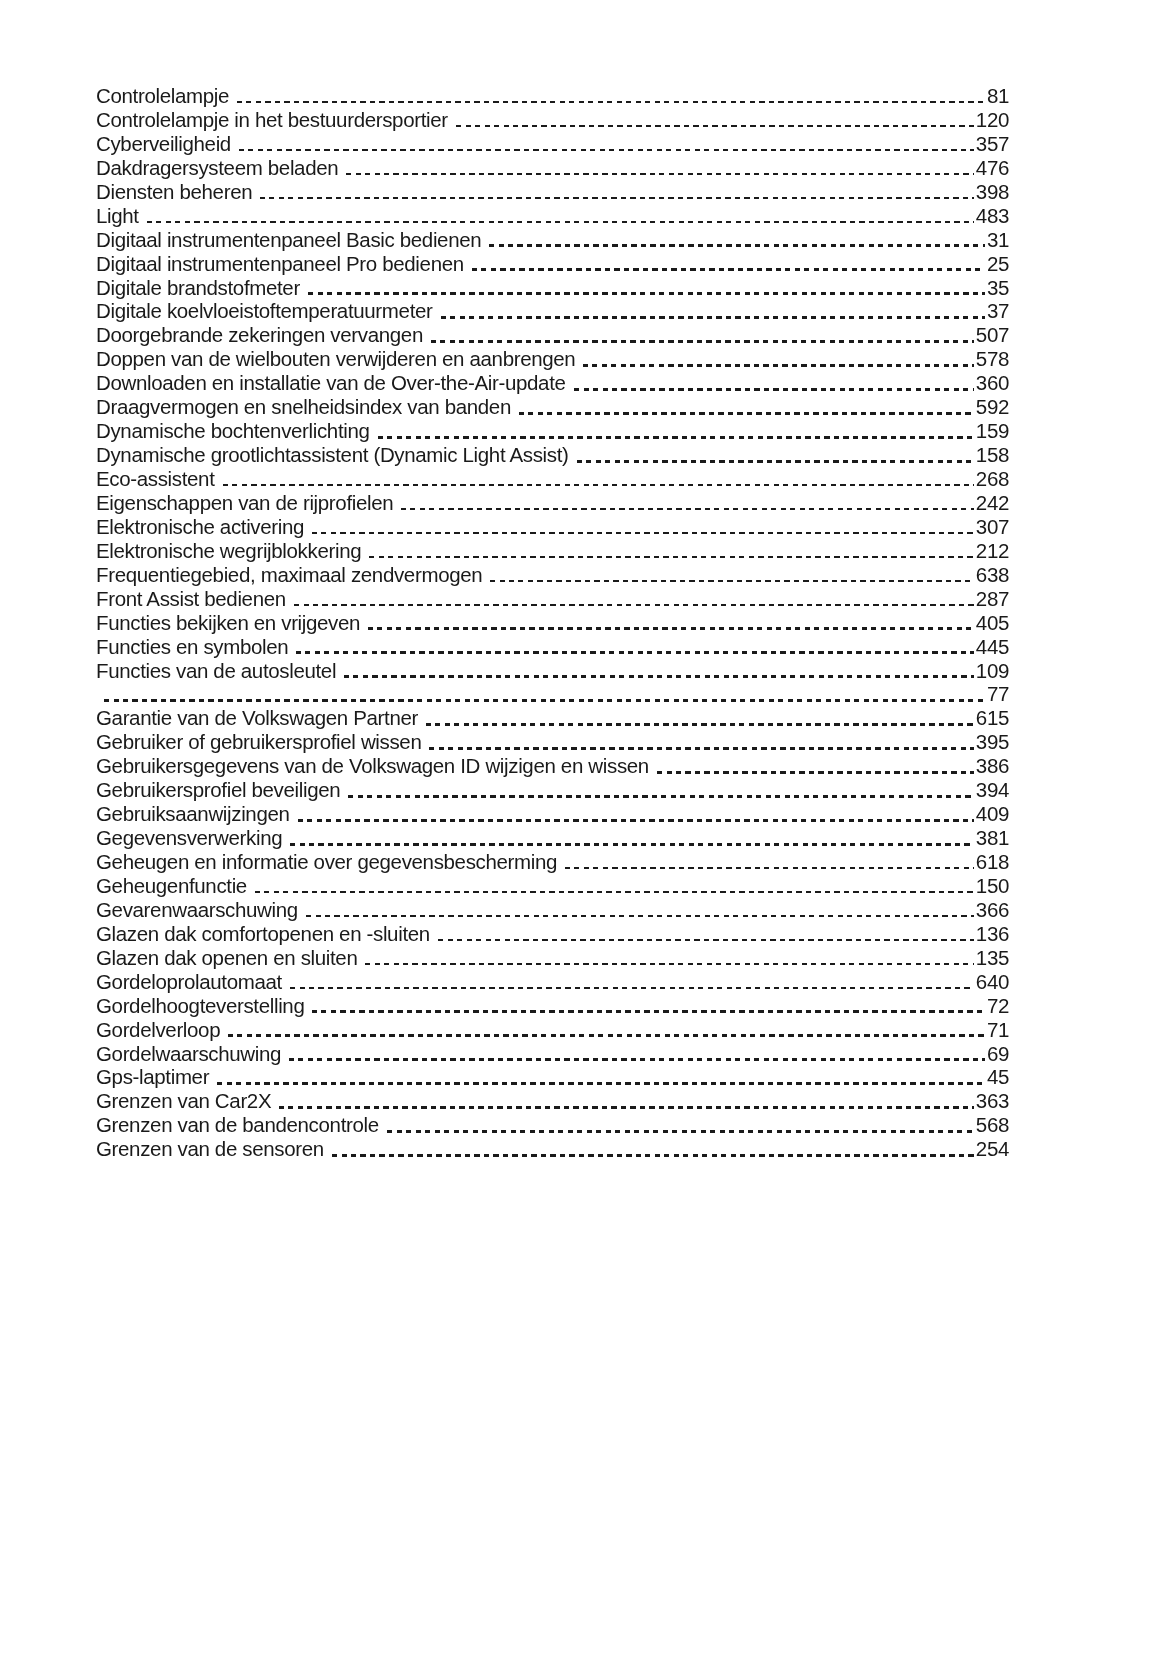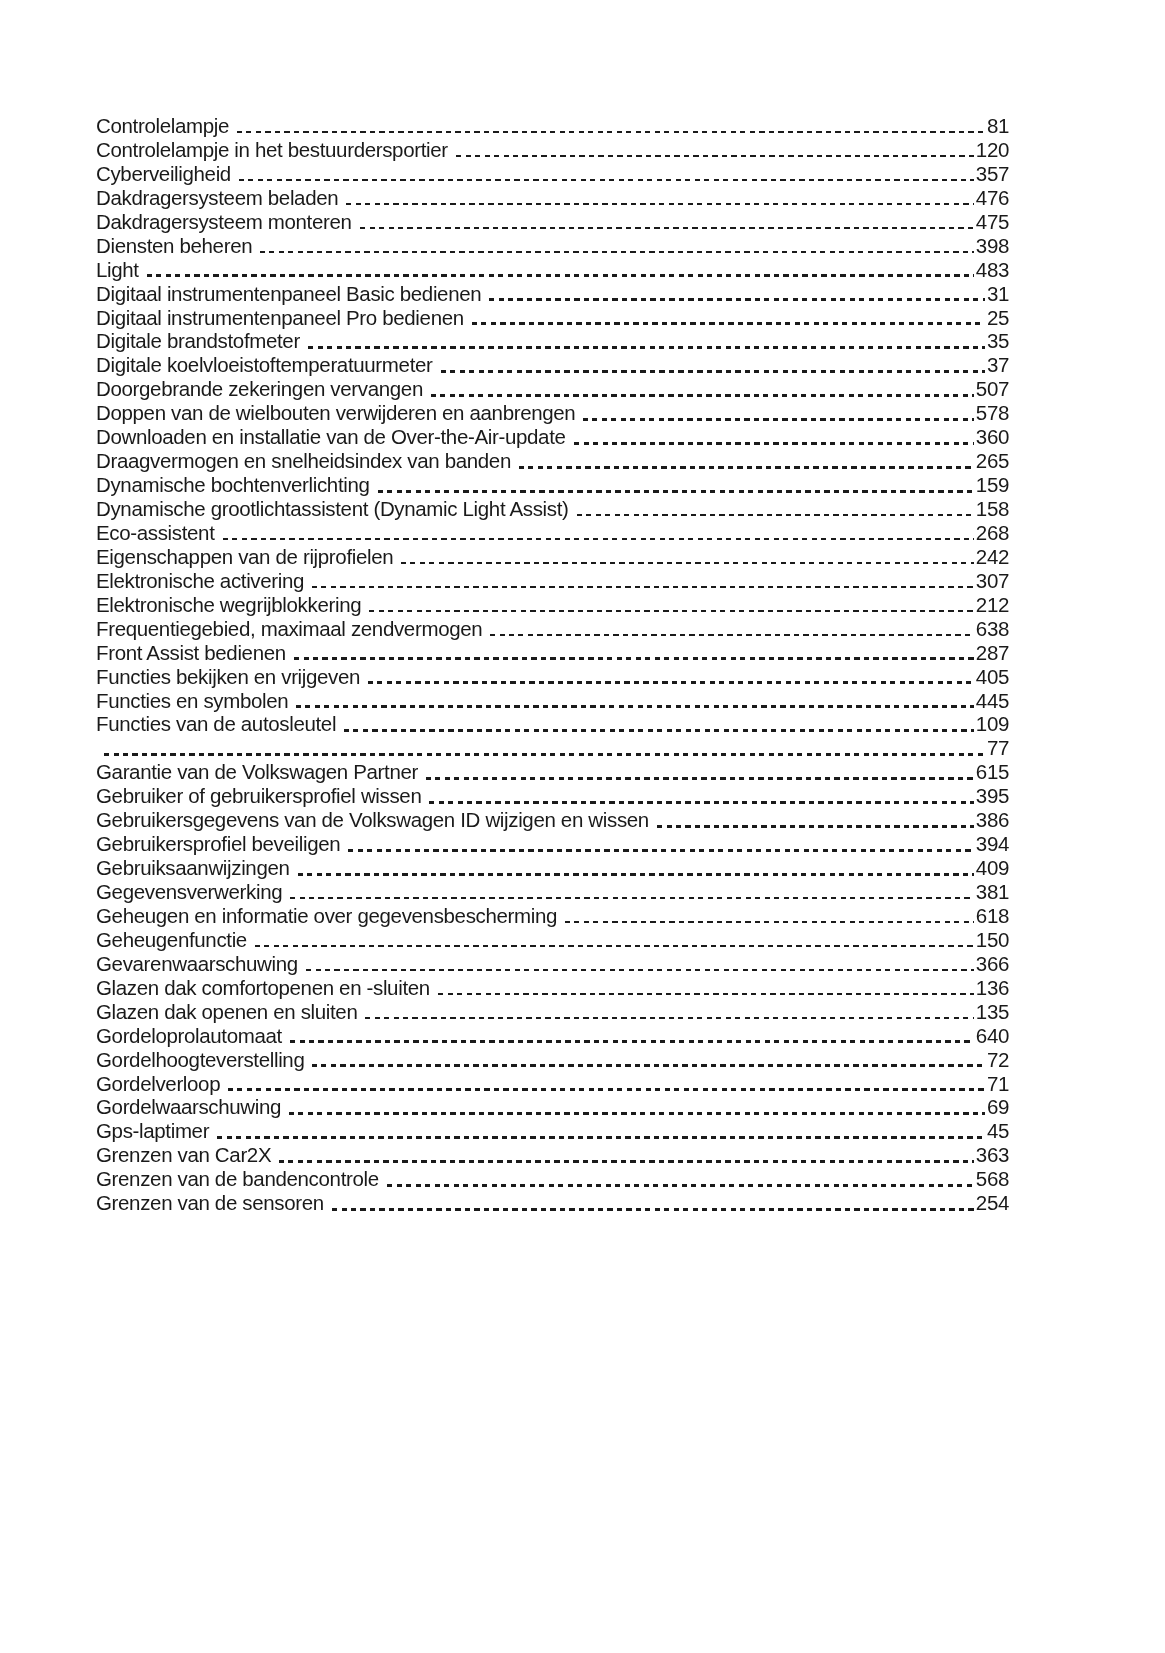--- a/index.html
+++ b/index.html
@@ -7,21 +7,21 @@
     padding: 0;
     background: #ffffff;
     width: 1165px;
     height: 1653px;
     overflow: hidden;
   }
   .page {
     box-sizing: border-box;
     width: 1165px;
     height: 1653px;
-    padding: 114px 156px 0 96px;
+    padding: 84px 156px 0 96px;
     background: #ffffff;
     font-family: "Liberation Sans", "DejaVu Sans", sans-serif;
     color: #1a1a1a;
   }
   .toc {
     width: 100%;
   }
   .row {
     display: flex;
     align-items: baseline;
@@ -66,25 +66,20 @@
         <span class="label">Cyberveiligheid</span>
         <span class="leader"></span>
         <span class="num">357</span>
       </div>
       <div class="row">
         <span class="label">Dakdragersysteem beladen</span>
         <span class="leader"></span>
         <span class="num">476</span>
       </div>
       <div class="row">
-        <span class="label">Dakdragersysteem monteren</span>
-        <span class="leader"></span>
-        <span class="num">475</span>
-      </div>
-      <div class="row">
         <span class="label">Diensten beheren</span>
         <span class="leader"></span>
         <span class="num">398</span>
       </div>
       <div class="row">
         <span class="label">Light</span>
         <span class="leader"></span>
         <span class="num">483</span>
       </div>
       <div class="row">
@@ -118,21 +113,21 @@
         <span class="num">578</span>
       </div>
       <div class="row">
         <span class="label">Downloaden en installatie van de Over-the-Air-update</span>
         <span class="leader"></span>
         <span class="num">360</span>
       </div>
       <div class="row">
         <span class="label">Draagvermogen en snelheidsindex van banden</span>
         <span class="leader"></span>
-        <span class="num">265</span>
+        <span class="num">592</span>
       </div>
       <div class="row">
         <span class="label">Dynamische bochtenverlichting</span>
         <span class="leader"></span>
         <span class="num">159</span>
       </div>
       <div class="row">
         <span class="label">Dynamische grootlichtassistent (Dynamic Light Assist)</span>
         <span class="leader"></span>
         <span class="num">158</span>

